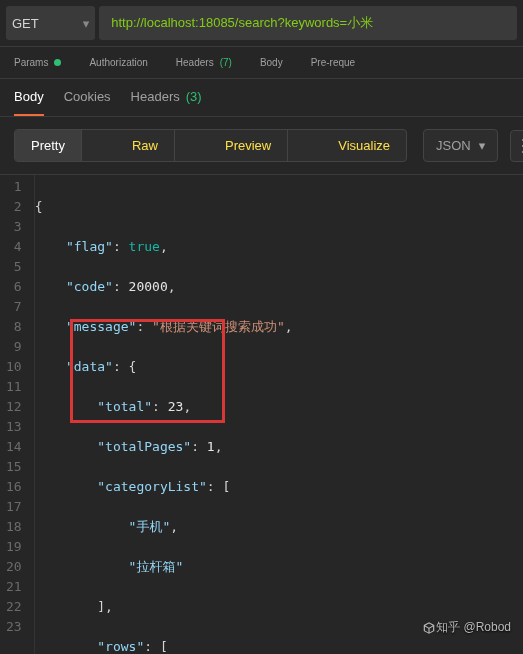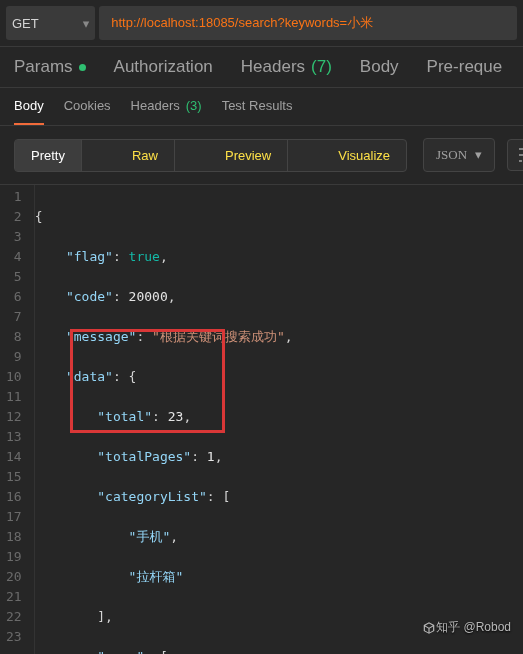--- a/index.html
+++ b/index.html
@@ -31,34 +31,34 @@
   align-items: center;
   gap: 44px;
   font-size: 13px;
 }
 .method-select .caret {
   color: #888;
 }
 .url-input {
   flex: 1;
   background: #3a3a3a;
-  color: #f97316;
+  color: #84cc16;
   border: none;
   padding: 8px 12px;
   border-radius: 3px;
   font-size: 13px;
 }
 
 
 .req-tabs {
   display: flex;
   gap: 28px;
   padding: 10px 14px;
   border-bottom: 1px solid #3a3a3a;
-  font-size: 17px;
+  font-size: 10px;
   color: #a0a0a0;
 }
 .req-tab { display: flex; align-items: center; gap: 6px; cursor: pointer; }
 .dot { width: 7px; height: 7px; border-radius: 50%; background: #2fbf71; }
 .count { color: #2fbf71; }
 .req-tab.truncated { overflow: hidden; }
 
 
 .resp-tabs {
   display: flex;
@@ -109,21 +109,20 @@
 .lang-select {
   display: flex;
   align-items: center;
   gap: 8px;
   background: #2d2d2d;
   border: 1px solid #444;
   border-radius: 4px;
   padding: 8px 12px;
   color: #a0a0a0;
   margin-left: 8px;
-  font-family: Liberation Serif, serif;
 }
 .wrap-btn {
   background: #2d2d2d;
   border: 1px solid #444;
   border-radius: 4px;
   padding: 7px 10px;
   color: #a0a0a0;
   margin-left: 4px;
 }
 .wrap-btn svg { display: block; }
@@ -205,21 +204,20 @@
   <div class="req-tab truncated">Pre-reque</div>
 </div>
 
 <div class="resp-tabs">
   <div class="resp-tab active">Body</div>
   <div class="resp-tab">Cookies</div>
   <div class="resp-tab">
     <span>Headers</span>
     <span class="count">(3)</span>
   </div>
-  <div class="resp-tab">Test Results</div>
 </div>
 
 <div class="view-row">
   <div class="view-tabs">
     <div class="view-tab active">Pretty</div>
     <div class="view-tab">Raw</div>
     <div class="view-tab">Preview</div>
     <div class="view-tab">Visualize</div>
   </div>
   <div class="lang-select">

